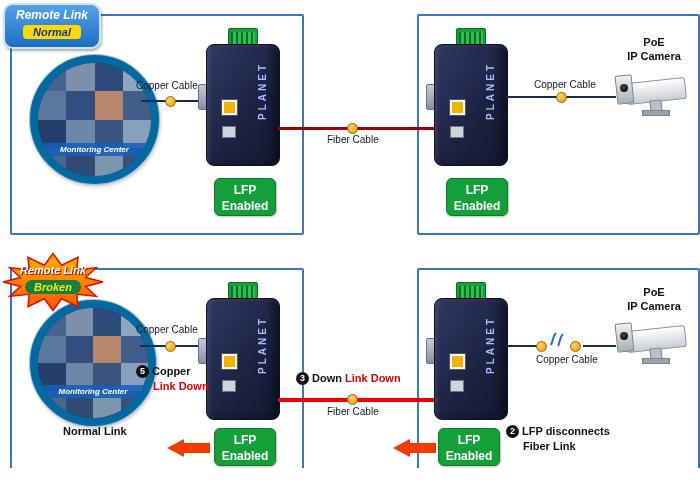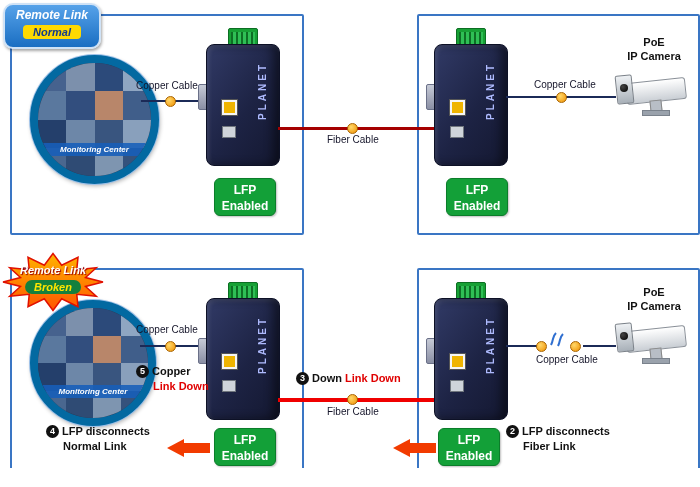--- a/index.html
+++ b/index.html
@@ -237,21 +237,20 @@
     <div class="dev-sfp"></div>
     <div class="dev-rj45"></div>
   </div>
 
   <div class="step" style="left:136px;top:364px">
     <div><span class="step-num">5</span><span>Copper</span></div>
     <div class="indent red">Link Down</div>
   </div>
 
   <div class="step" style="left:46px;top:424px">
-    <div><span class="step-num">4</span><span>LFP disconnects</span></div>
     <div class="indent">Normal Link</div>
   </div>
 
   <div class="arrow" style="left:167px;top:439px">
     <div class="head"></div>
       <div class="bar"></div>
   </div>
 
   <div class="lfp" style="left:214px;top:428px">
     <div>LFP</div>

